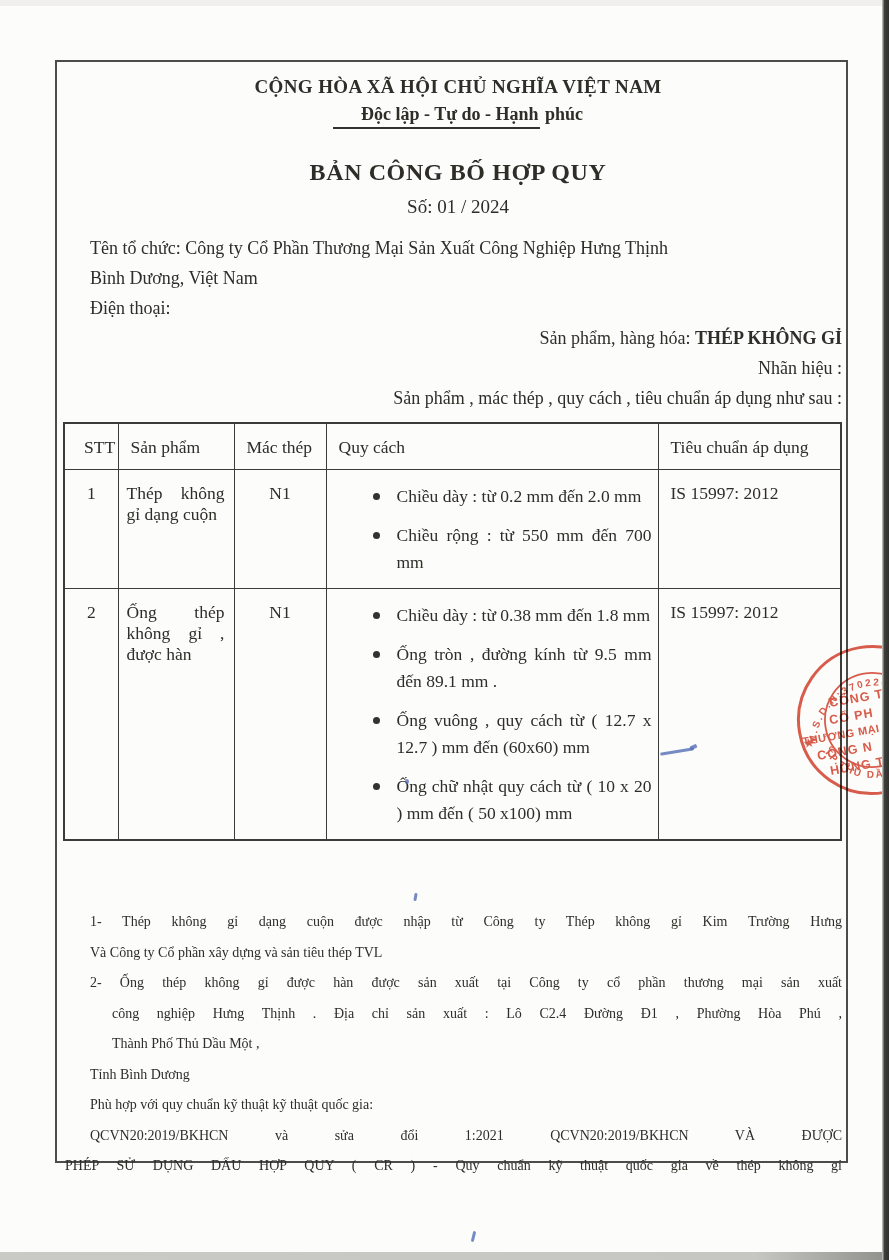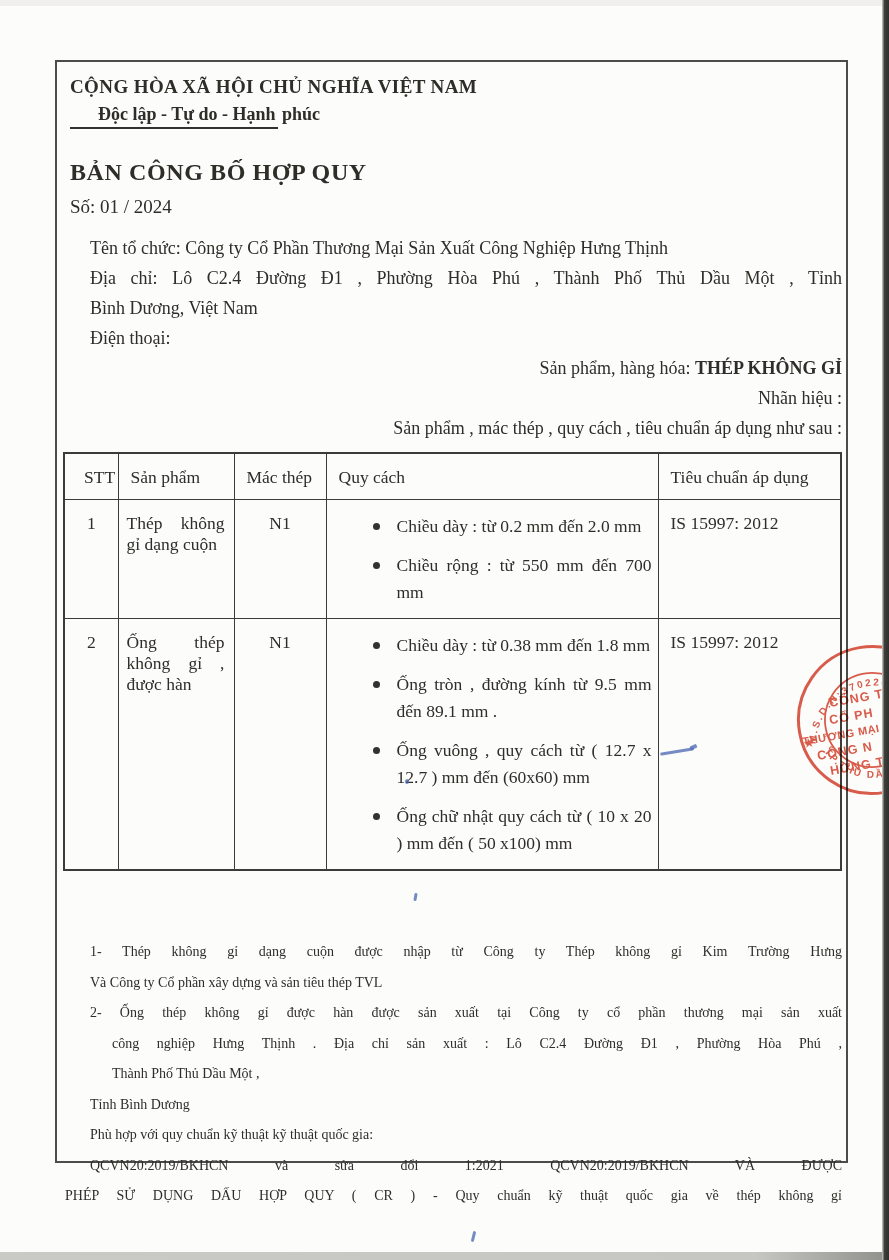--- a/index.html
+++ b/index.html
@@ -17,21 +17,21 @@
   .scan-bottom{position:absolute;left:0;bottom:0;width:100%;height:8px;
     background:linear-gradient(to right,#c9c9c6 0,#c6c6c3 85%,#8f8f8c 100%);z-index:59;}
 
   
   .frame{
     position:absolute;left:55px;top:60px;width:789px;height:1099px;
     border:2px solid #4c4c48;background:transparent;
   }
 
   
-  .doc-header{text-align:left;margin-top:15px;line-height:1;padding-left:13px;}
+  .doc-header{text-align:center;margin-top:15px;line-height:1;padding-left:13px;}
   .nat-title{font-size:19px;font-weight:bold;letter-spacing:.4px;}
   .motto{font-size:18px;font-weight:bold;margin-top:9px;}
   .motto .u{display:inline-block;border-bottom:2.5px solid #33322e;padding:0 2px 4px 28px;}
   .doc-title{font-size:24px;font-weight:bold;letter-spacing:.6px;margin-top:31px;}
   .doc-number{font-size:19px;margin-top:13px;}
 
   
   .info{margin:17px 0 0 33px;width:752px;font-size:18px;line-height:30px;}
   .info .jline{text-align:justify;text-align-last:justify;}
   .indent{text-align:right;}
@@ -87,21 +87,20 @@
 
   <div class="doc-header">
     <div class="nat-title">CỘNG HÒA XÃ HỘI CHỦ NGHĨA VIỆT NAM</div>
     <div class="motto"><span class="u">Độc lập - Tự do - Hạnh</span><span> phúc</span></div>
     <div class="doc-title">BẢN CÔNG BỐ HỢP QUY</div>
     <div class="doc-number">Số: 01 / 2024</div>
   </div>
 
   <div class="info">
     <div>Tên tổ chức: Công ty Cổ Phần Thương Mại Sản Xuất Công Nghiệp Hưng Thịnh</div>
-    <div class="jline">Địa chỉ: Lô C2.4 Đường Đ1 , Phường Hòa Phú , Thành Phố Thủ Dầu Một , Tỉnh</div>
     <div>Bình Dương, Việt Nam</div>
     <div>Điện thoại:</div>
     <div class="indent"><span>Sản phẩm, hàng hóa: </span><span class="bold">THÉP KHÔNG GỈ</span></div>
     <div class="indent">Nhãn hiệu :</div>
     <div class="indent">Sản phẩm , mác thép , quy cách , tiêu chuẩn áp dụng như sau :</div>
   </div>
 
   <table class="conf">
     <colgroup>
       <col class="w-stt">

